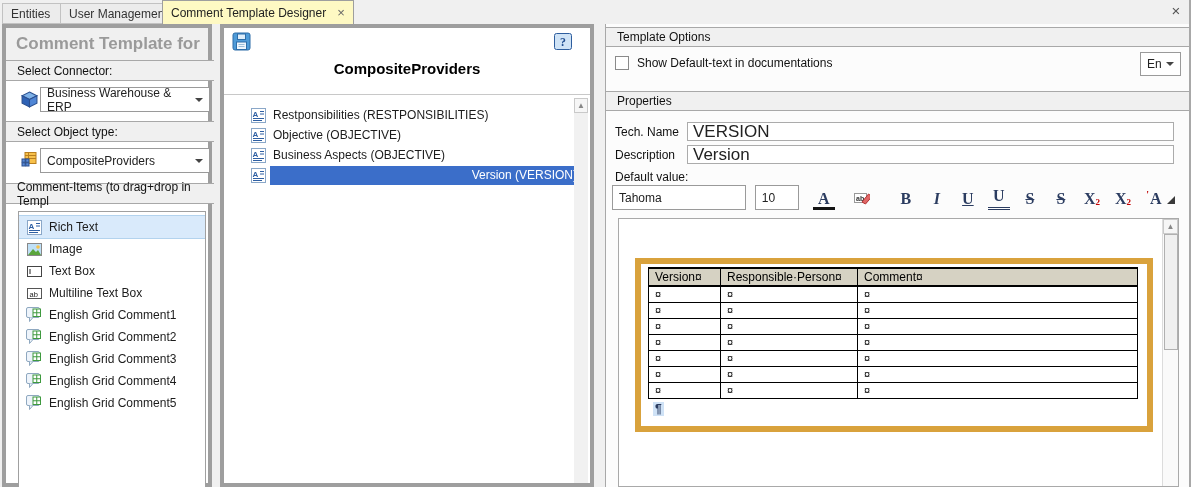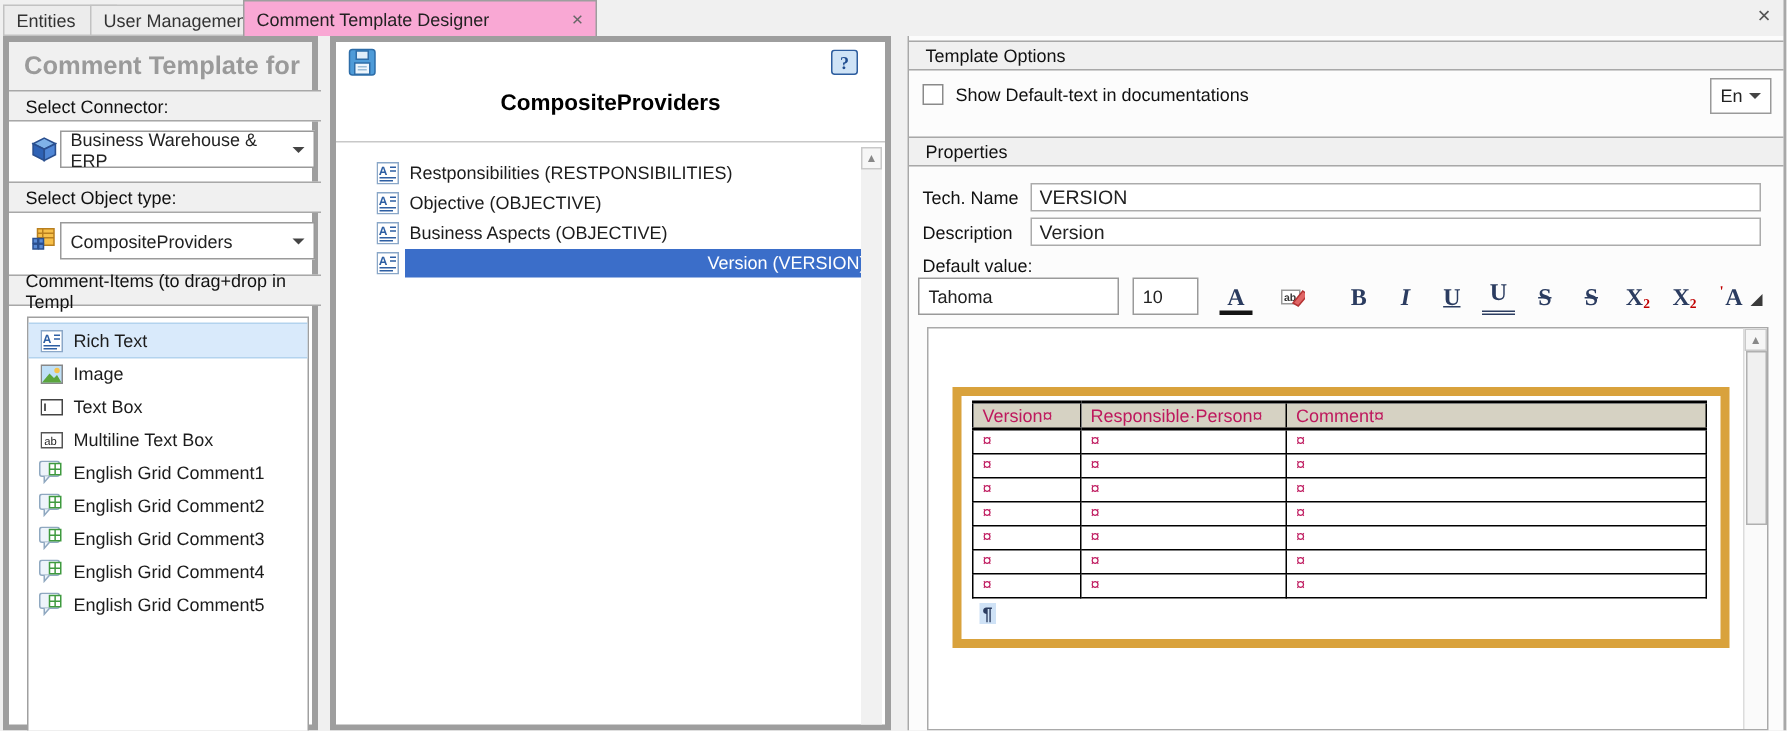--- a/index.html
+++ b/index.html
@@ -5,21 +5,21 @@
   * { box-sizing: border-box; margin: 0; padding: 0; }
   html,body { width:1191px; height:487px; }
   body { font-family:"Liberation Sans", sans-serif; background:#f0f0f0; overflow:hidden; }
   #app { position:relative; width:1191px; height:487px; background:#f0f0f0; }
 
   
   .tabbar { position:absolute; left:0; top:0; width:1191px; height:24px; background:#f0f0f0; }
   .tab { position:absolute; top:3px; height:21px; background:#ececec; border:1px solid #c2c2c2;
          display:flex; align-items:center; padding:0 8px; font-size:12px; color:#333; cursor:default; }
   .tab .tclose { margin-left:11px; color:#666; font-size:13px; line-height:1; }
-  .tab.active { top:0; height:24px; background:#f9a8d4; border:1px solid #9e9e9e; border-bottom:none; color:#222;gap:44px; }
+  .tab.active { top:0; height:24px; background:#fef9c3; border:1px solid #9e9e9e; border-bottom:none; color:#222; }
   .win-close { position:absolute; right:7px; top:3px; font-size:15px; color:#555; width:16px; height:16px;
                text-align:center; line-height:16px; }
 
   
   .panel { position:absolute; background:#fff; border:4px solid #be185d; }
   .hbar { background:#f0f0f0; border-top:1px solid #a8a8a8; border-bottom:1px solid #a8a8a8;
           font-size:12px; color:#111; display:flex; align-items:center; padding-left:11px; }
   .combo { position:absolute; background:#fff; border:1px solid #9a9a9a; display:flex; align-items:center;
            font-size:12px; color:#222; padding-left:6px; }
   .combo .chev { margin-left:auto; margin-right:6px; width:0; height:0;
@@ -62,21 +62,21 @@
   
   #right { position:absolute; left:605px; top:24px; width:584px; height:463px; background:#fcfcfc;
            border-left:1px solid #a8a8a8; }
   #hdr-topt { position:absolute; left:0; top:3px; width:100%; height:20px; }
   #chk { position:absolute; left:9px; top:32px; width:14px; height:14px; background:#fff; border:1px solid #8a8a8a; }
   #chk-label { position:absolute; left:31px; top:32px; font-size:12px; color:#111; }
   #lang-combo { left:534px; top:28px; width:41px; height:24px; }
   #hdr-props { position:absolute; left:0; top:67px; width:100%; height:20px; }
   .frm-label { position:absolute; left:9px; font-size:12px; color:#111; }
   .frm-input { position:absolute; left:81px; width:487px; height:19px; background:#fff; border:1px solid #ababab;
-               font-family:"Liberation Sans", sans-serif; font-size:13px; color:#222; padding:0 5px; }
+               font-family:"Liberation Sans", sans-serif; font-size:17px; color:#222; padding:0 5px; }
   
   #fmt-toolbar { position:absolute; left:6px; top:160px; right:24px; height:27px; display:flex; align-items:center; }
   #font-combo { position:relative; width:165px; height:25px; }
   #size-combo { position:relative; width:53px; height:25px; margin-left:9px; }
   #font-combo, #size-combo { background:#fff; border:1px solid #9a9a9a; display:flex; align-items:center;
                              font-size:12px; color:#222; padding-left:6px; }
   .tbtn { height:24px; min-width:22px; display:inline-flex; align-items:flex-end; justify-content:center;
           padding:2px 3px 3px; font-family:"Liberation Serif", serif; font-size:16px; font-weight:bold;
           color:#2b3c60; line-height:1; }
   .tbtn.chev-btn { min-width:12px; align-items:center; }
@@ -91,21 +91,21 @@
   #colorA { border-bottom:3px solid #141414; padding-bottom:0; margin-left:14px; }
   #corner-glyph { position:absolute; right:14px; top:172px; }
   
   #editor { position:absolute; left:12px; top:194px; width:561px; height:269px; background:#fff;
             border:1px solid #a9a9a9; overflow:hidden; }
   #edit-scroll { position:absolute; right:0; top:0; width:16px; height:100%; background:#fafafa; border-left:1px solid #dcdcdc; }
   #edit-thumb { position:absolute; left:1px; top:15px; width:14px; height:116px; background:#f0f0f0; border:1px solid #b0b0b0; }
   #sel-box { position:absolute; left:16px; top:39px; width:518px; height:174px; border:6px solid var(--sel-orange); background:#fff; }
   #tpl-table { border-collapse:collapse; margin:3px 0 0 7px; table-layout:fixed; }
   #tpl-table th, #tpl-table td { border:1px solid #000; font-weight:normal; text-align:left;
-            font-size:12px; color:#be185d; padding:0 0 0 6px; white-space:nowrap; overflow:hidden; }
+            font-size:12px; color:#000000; padding:0 0 0 6px; white-space:nowrap; overflow:hidden; }
   #tpl-table th { background:var(--tbl-hdr); height:18px; border-bottom:2px solid #000; }
   #tpl-table thead th { border-top:2px solid #000; }
   #tpl-table td { height:16px; font-size:11px; }
   #tpl-table .c0 { width:72px; } #tpl-table .c1 { width:137px; } #tpl-table .c2 { width:280px; }
   #pilcrow { display:inline-block; margin:3px 0 0 12px; font-size:12px; font-weight:bold; color:#2b3c60;
              background:#cfe2f6; padding:0 2px; }
   .right-edge { position:absolute; right:0; top:0; width:2px; height:487px; background:#a8a8a8; }
 </style>
 </head>
 <body>

